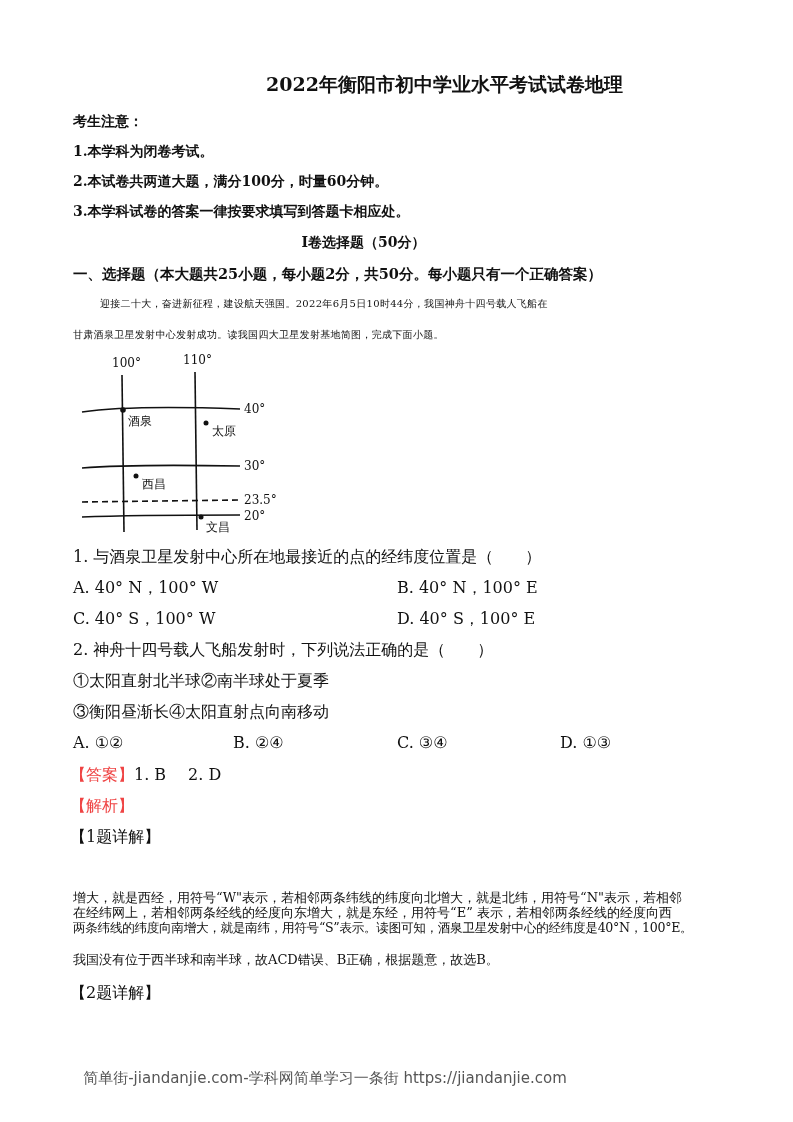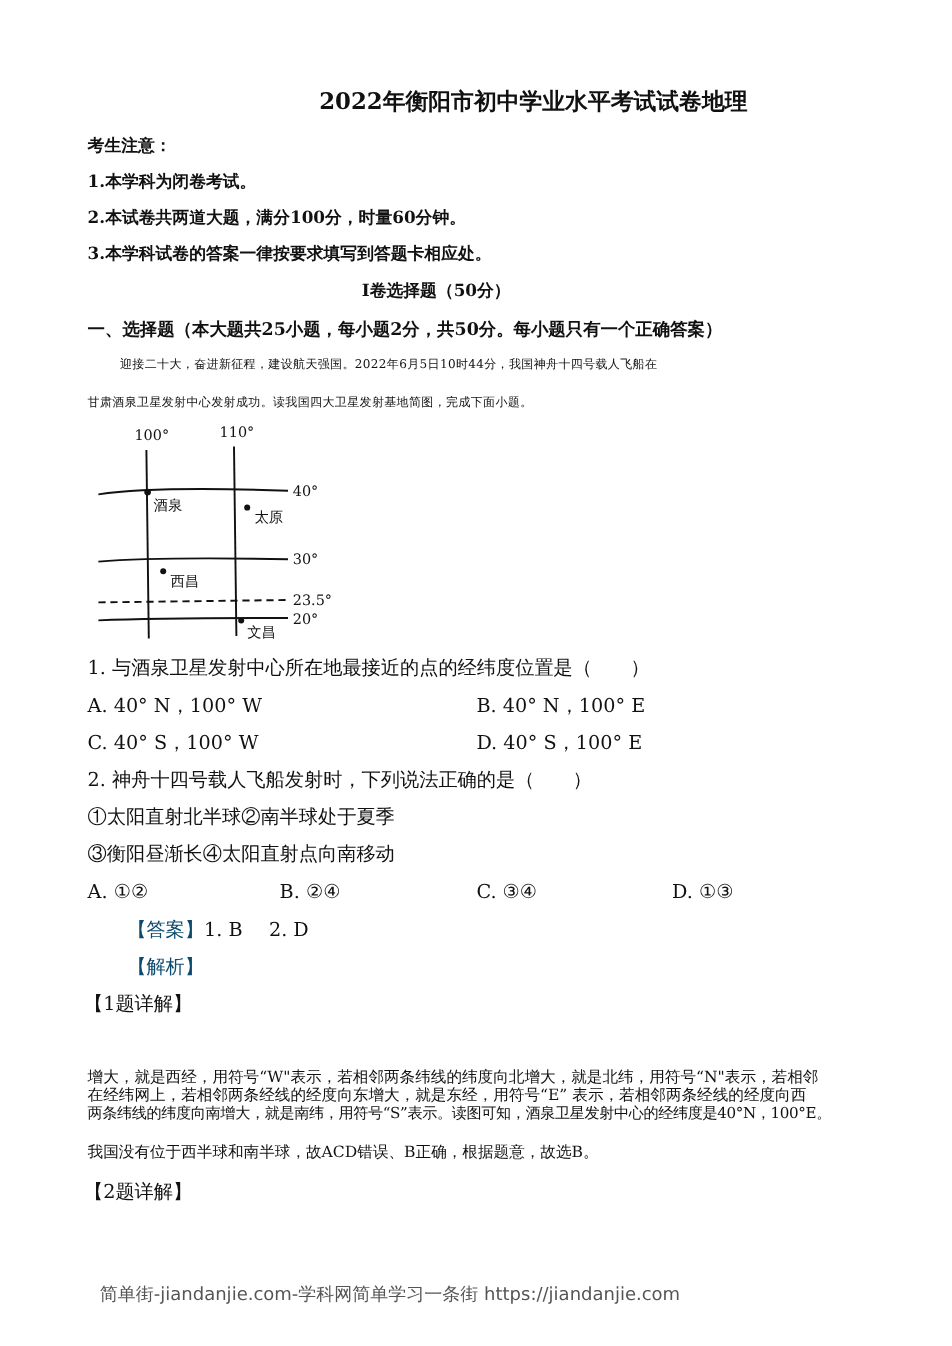--- a/index.html
+++ b/index.html
@@ -3,21 +3,21 @@
 <meta charset="utf-8">
 <style>
   html, body { margin: 0; padding: 0; background: #ffffff; }
   body { width: 793px; height: 1122px; position: relative; overflow: hidden;
          font-family: "DejaVu Serif", "Liberation Serif", serif; color: #111; }
   .abs { position: absolute; }
   .title { left: 0; width: 793px; top: 72px; text-align: center; font-size: 19px; font-weight: bold; padding-left: 48px; }
   .bold { font-weight: bold; font-size: 14px; }
   .line { font-size: 16px; white-space: nowrap; }
   .para { font-size: 10px; white-space: nowrap; letter-spacing: 0.3px; }
-  .blue { color: #0c4a6e; margin-left: 36px; }
+  .blue { color: #ef4444; }
   .footer { left: 0; width: 650px; top: 1069px; text-align: center; font-size: 15px;
             color: #555; font-family: "DejaVu Sans", "Liberation Sans", sans-serif; }
   svg text { font-family: "DejaVu Serif", "Liberation Serif", serif; font-size: 12px; fill: #111; }
 </style>
 </head>
 <body>
 
 <div class="abs title">2022年衡阳市初中学业水平考试试卷地理</div>
 
 <div class="abs bold" style="left:73px;top:113px">考生注意：</div>

